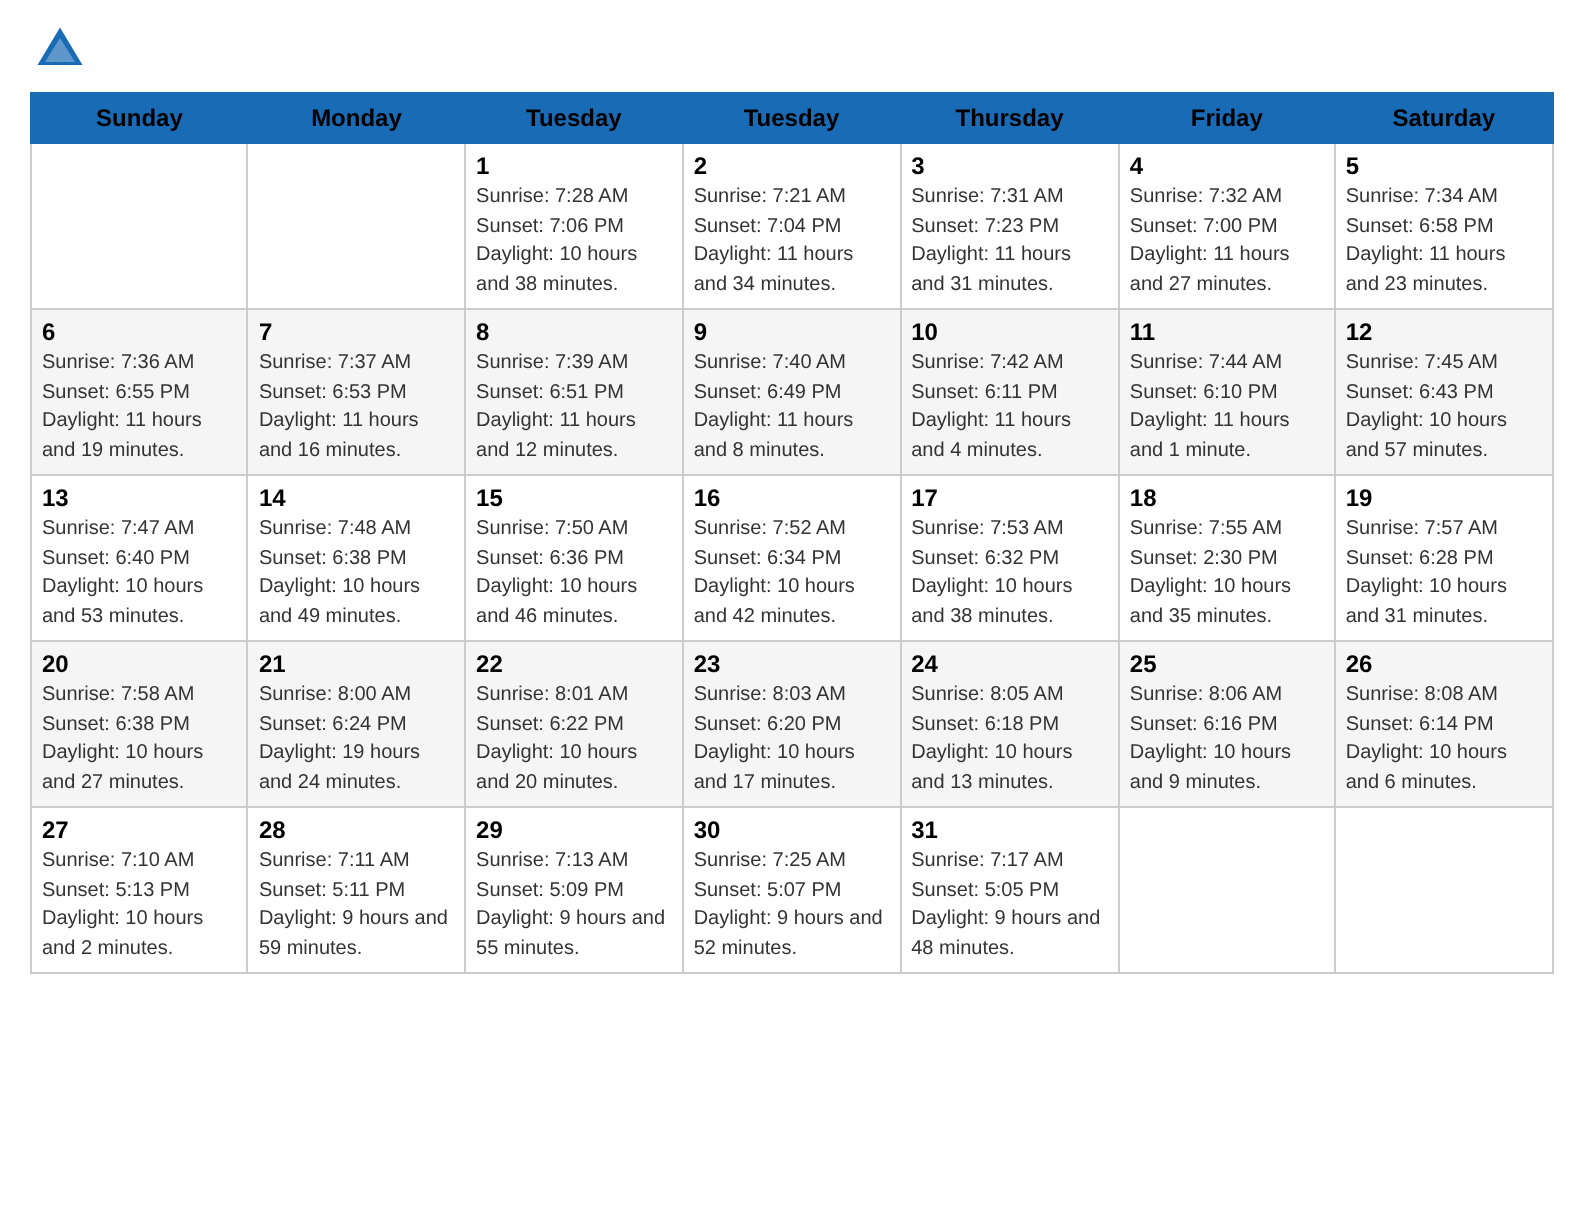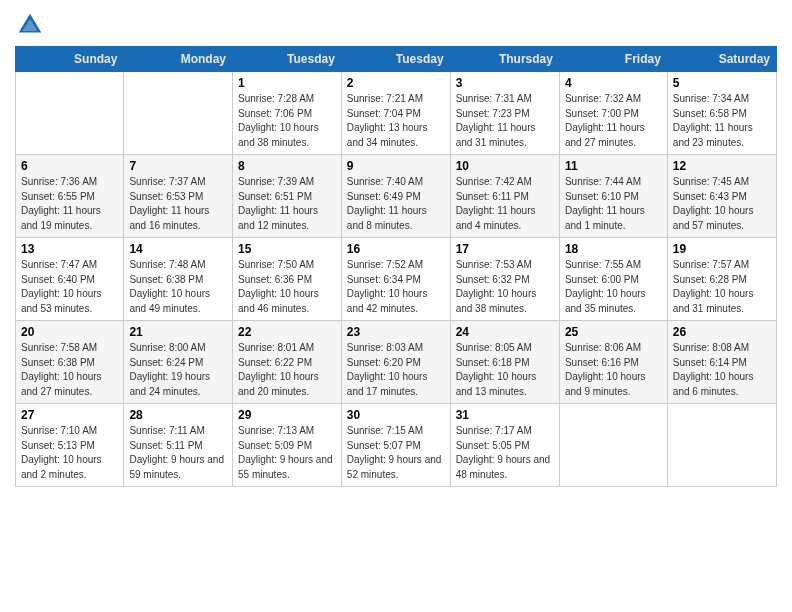--- a/index.html
+++ b/index.html
@@ -56,22 +56,22 @@
       font-size: 14px;
       color: #555;
     }
     .calendar {
       width: 100%;
       border-collapse: collapse;
       font-size: 10.5px;
     }
     .calendar th {
       background: #1a6bb5;
-      color: #e5e5e5;
-      text-align: right;
+      color: #000000;
+      text-align: center;
       padding: 5px 6px;
       font-size: 12px;
       font-weight: bold;
       border: 1px solid #1a6bb5;
     }
     .calendar td {
       border: 1px solid #ccc;
       vertical-align: top;
       padding: 4px 5px;
       width: 113px;
@@ -139,21 +139,21 @@
             <span>Sunrise: 7:28 AM</span><br>
             <span>Sunset: 7:06 PM</span><br>
             <span>Daylight: 10 hours and 38 minutes.</span>
           </div>
         </td>
           <td>
           <span class="day-num">2</span>
           <div class="day-info">
             <span>Sunrise: 7:21 AM</span><br>
             <span>Sunset: 7:04 PM</span><br>
-            <span>Daylight: 13 hours and 34 minutes.</span>
+            <span>Daylight: 11 hours and 34 minutes.</span>
           </div>
         </td>
           <td>
           <span class="day-num">3</span>
           <div class="day-info">
             <span>Sunrise: 7:31 AM</span><br>
             <span>Sunset: 7:23 PM</span><br>
             <span>Daylight: 11 hours and 31 minutes.</span>
           </div>
         </td>
@@ -270,21 +270,21 @@
           <div class="day-info">
             <span>Sunrise: 7:53 AM</span><br>
             <span>Sunset: 6:32 PM</span><br>
             <span>Daylight: 10 hours and 38 minutes.</span>
           </div>
         </td>
           <td>
           <span class="day-num">18</span>
           <div class="day-info">
             <span>Sunrise: 7:55 AM</span><br>
-            <span>Sunset: 6:00 PM</span><br>
+            <span>Sunset: 2:30 PM</span><br>
             <span>Daylight: 10 hours and 35 minutes.</span>
           </div>
         </td>
           <td>
           <span class="day-num">19</span>
           <div class="day-info">
             <span>Sunrise: 7:57 AM</span><br>
             <span>Sunset: 6:28 PM</span><br>
             <span>Daylight: 10 hours and 31 minutes.</span>
           </div>
@@ -369,21 +369,21 @@
           <span class="day-num">29</span>
           <div class="day-info">
             <span>Sunrise: 7:13 AM</span><br>
             <span>Sunset: 5:09 PM</span><br>
             <span>Daylight: 9 hours and 55 minutes.</span>
           </div>
         </td>
           <td>
           <span class="day-num">30</span>
           <div class="day-info">
-            <span>Sunrise: 7:15 AM</span><br>
+            <span>Sunrise: 7:25 AM</span><br>
             <span>Sunset: 5:07 PM</span><br>
             <span>Daylight: 9 hours and 52 minutes.</span>
           </div>
         </td>
           <td>
           <span class="day-num">31</span>
           <div class="day-info">
             <span>Sunrise: 7:17 AM</span><br>
             <span>Sunset: 5:05 PM</span><br>
             <span>Daylight: 9 hours and 48 minutes.</span>

